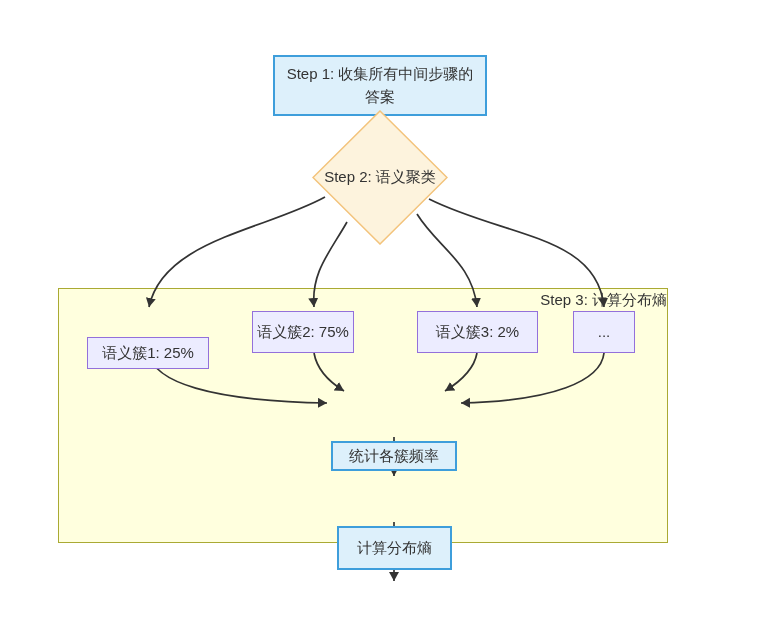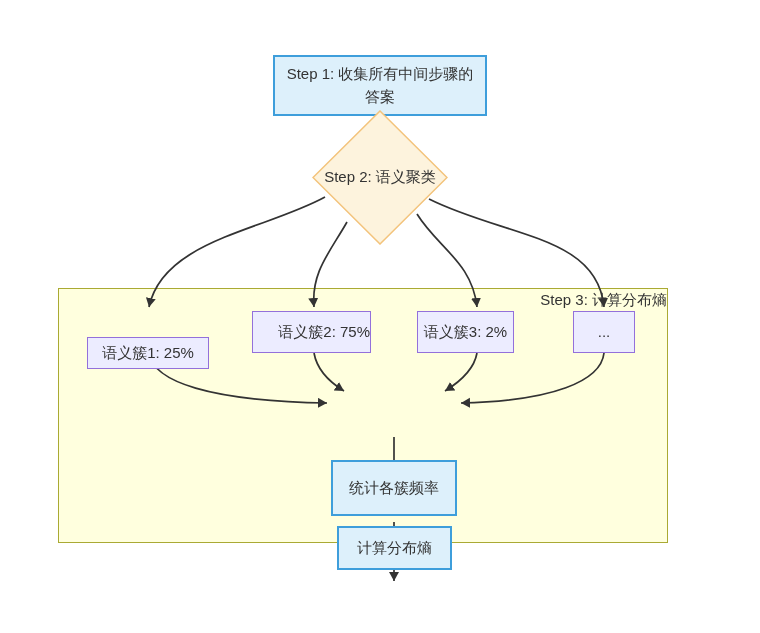--- a/index.html
+++ b/index.html
@@ -21,24 +21,24 @@
   .edge{fill:none;stroke:var(--edge);stroke-width:1.7px;}
   .arrowhead{fill:var(--edge);stroke:none;}
   .node{
     position:absolute;display:flex;align-items:center;justify-content:center;
     text-align:center;box-sizing:border-box;z-index:3;line-height:1.5;
   }
   .process{background:var(--process-fill);border:2px solid var(--process-border);margin-top:48px;}
   .cluster{background:var(--cluster-fill);border:1px solid var(--cluster-border);}
   .step1{left:273px;top:7px;width:214px;height:61px;padding:0 8px;}
   .c1{left:87px;top:311px;width:122px;height:32px;margin-top:26px;}
-  .c2{left:252px;top:311px;width:119px;height:42px;justify-content:flex-end;}
-  .c3{left:417px;top:311px;width:97px;height:42px;}
+  .c2{left:252px;top:311px;width:102px;height:42px;}
+  .c3{left:417px;top:311px;width:121px;height:42px;}
   .c4{left:573px;top:311px;width:62px;height:42px;}
-  .stats{left:331px;top:412px;width:126px;height:56px;}
+  .stats{left:331px;top:393px;width:126px;height:30px;}
   .shannon{left:337px;top:478px;width:115px;height:44px;}
   .tse{left:339px;top:583px;width:126px;height:44px;}
   .diamond-wrap{
     position:absolute;left:312px;top:110px;width:136px;height:135px;
     display:flex;align-items:center;justify-content:center;z-index:3;text-align:right;
   }
   .diamond-wrap svg{position:absolute;left:0;top:0;}
   .decision{fill:var(--decision-fill);stroke:var(--decision-border);stroke-width:1.5px;}
   .diamond-label{position:relative;z-index:4;white-space:nowrap;}
 </style>

